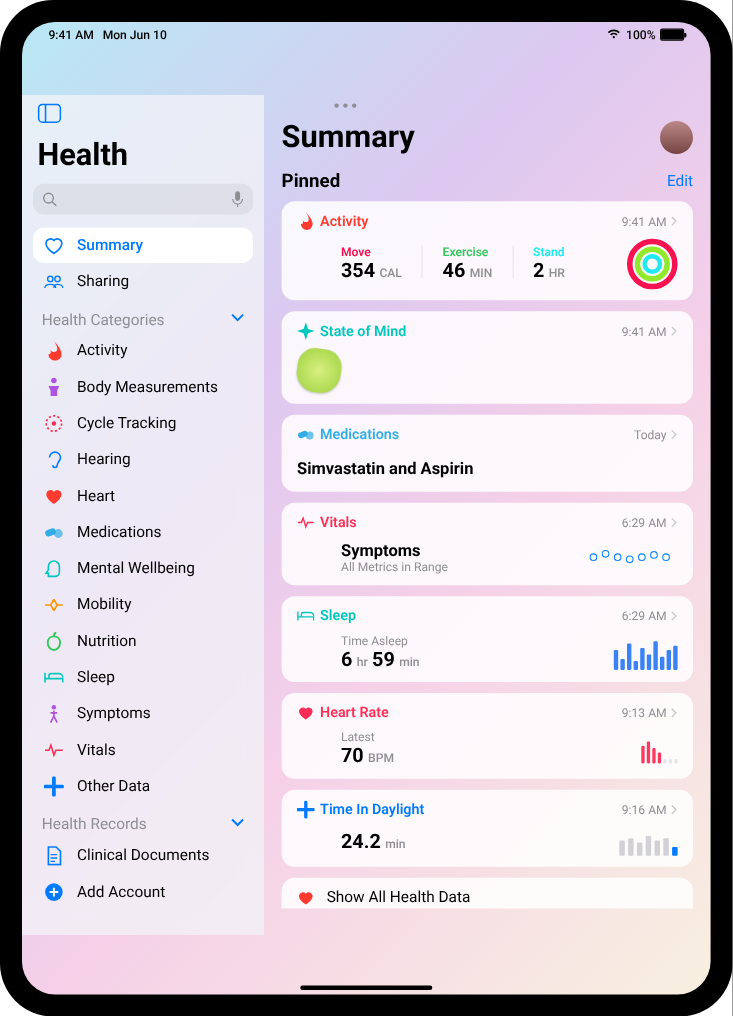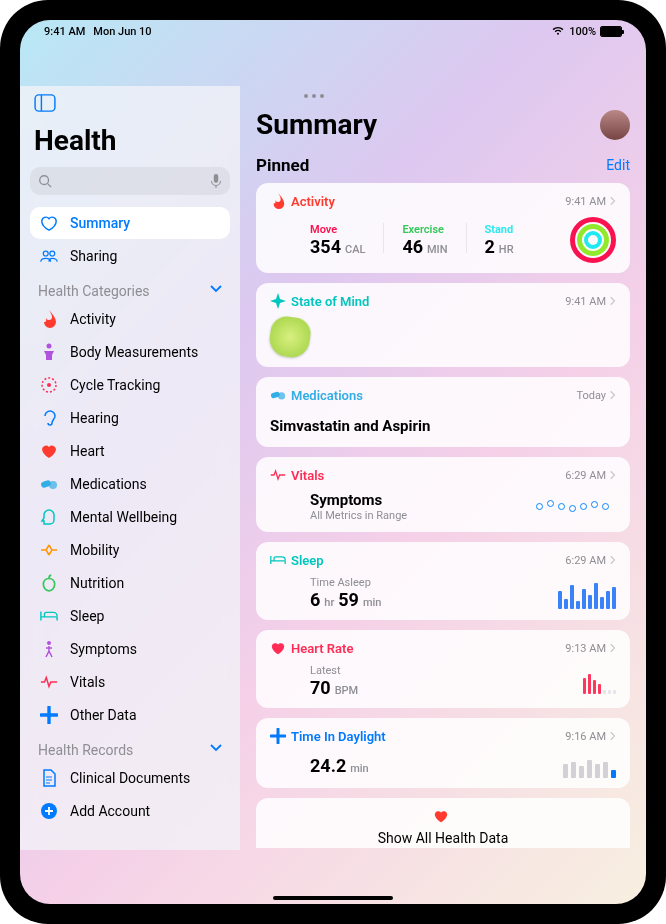--- a/index.html
+++ b/index.html
@@ -118,21 +118,20 @@
   .hr-chart .hb { width: 3px; background: #ff375f; border-radius: 1px; }
 
   .day-chart { display: flex; gap: 3px; align-items: flex-end; height: 26px; }
   .day-chart .db { width: 5px; background: #d1d1d6; border-radius: 1px; }
   .day-chart .db.a { background: #007aff; }
 
   .show-all {
     background: rgba(255,255,255,0.85); border-radius: 12px 12px 0 0; padding: 10px 14px 2px;
     display: flex; align-items: center; gap: 6px; font-size: 14px; color: #000;
     margin-bottom: 0;
-    flex-direction: column;
   }
   .home-bar { width: 120px; height: 4px; background: #000; border-radius: 3px; margin: 2px auto 4px; }
 
   
   .c-red { color: #ff3b30; } .c-blue { color: #007aff; } .c-teal { color: #32ade6; }
   .c-orange { color: #ff9500; } .c-green { color: #34c759; } .c-pink { color: #ff2d55; }
   .c-cyan { color: #5ac8fa; } .c-purple { color: #af52de; } .c-mint { color: #00c7be;} .c-gray{color:#8e8e93;}
 </style>
 </head>
 <body>

